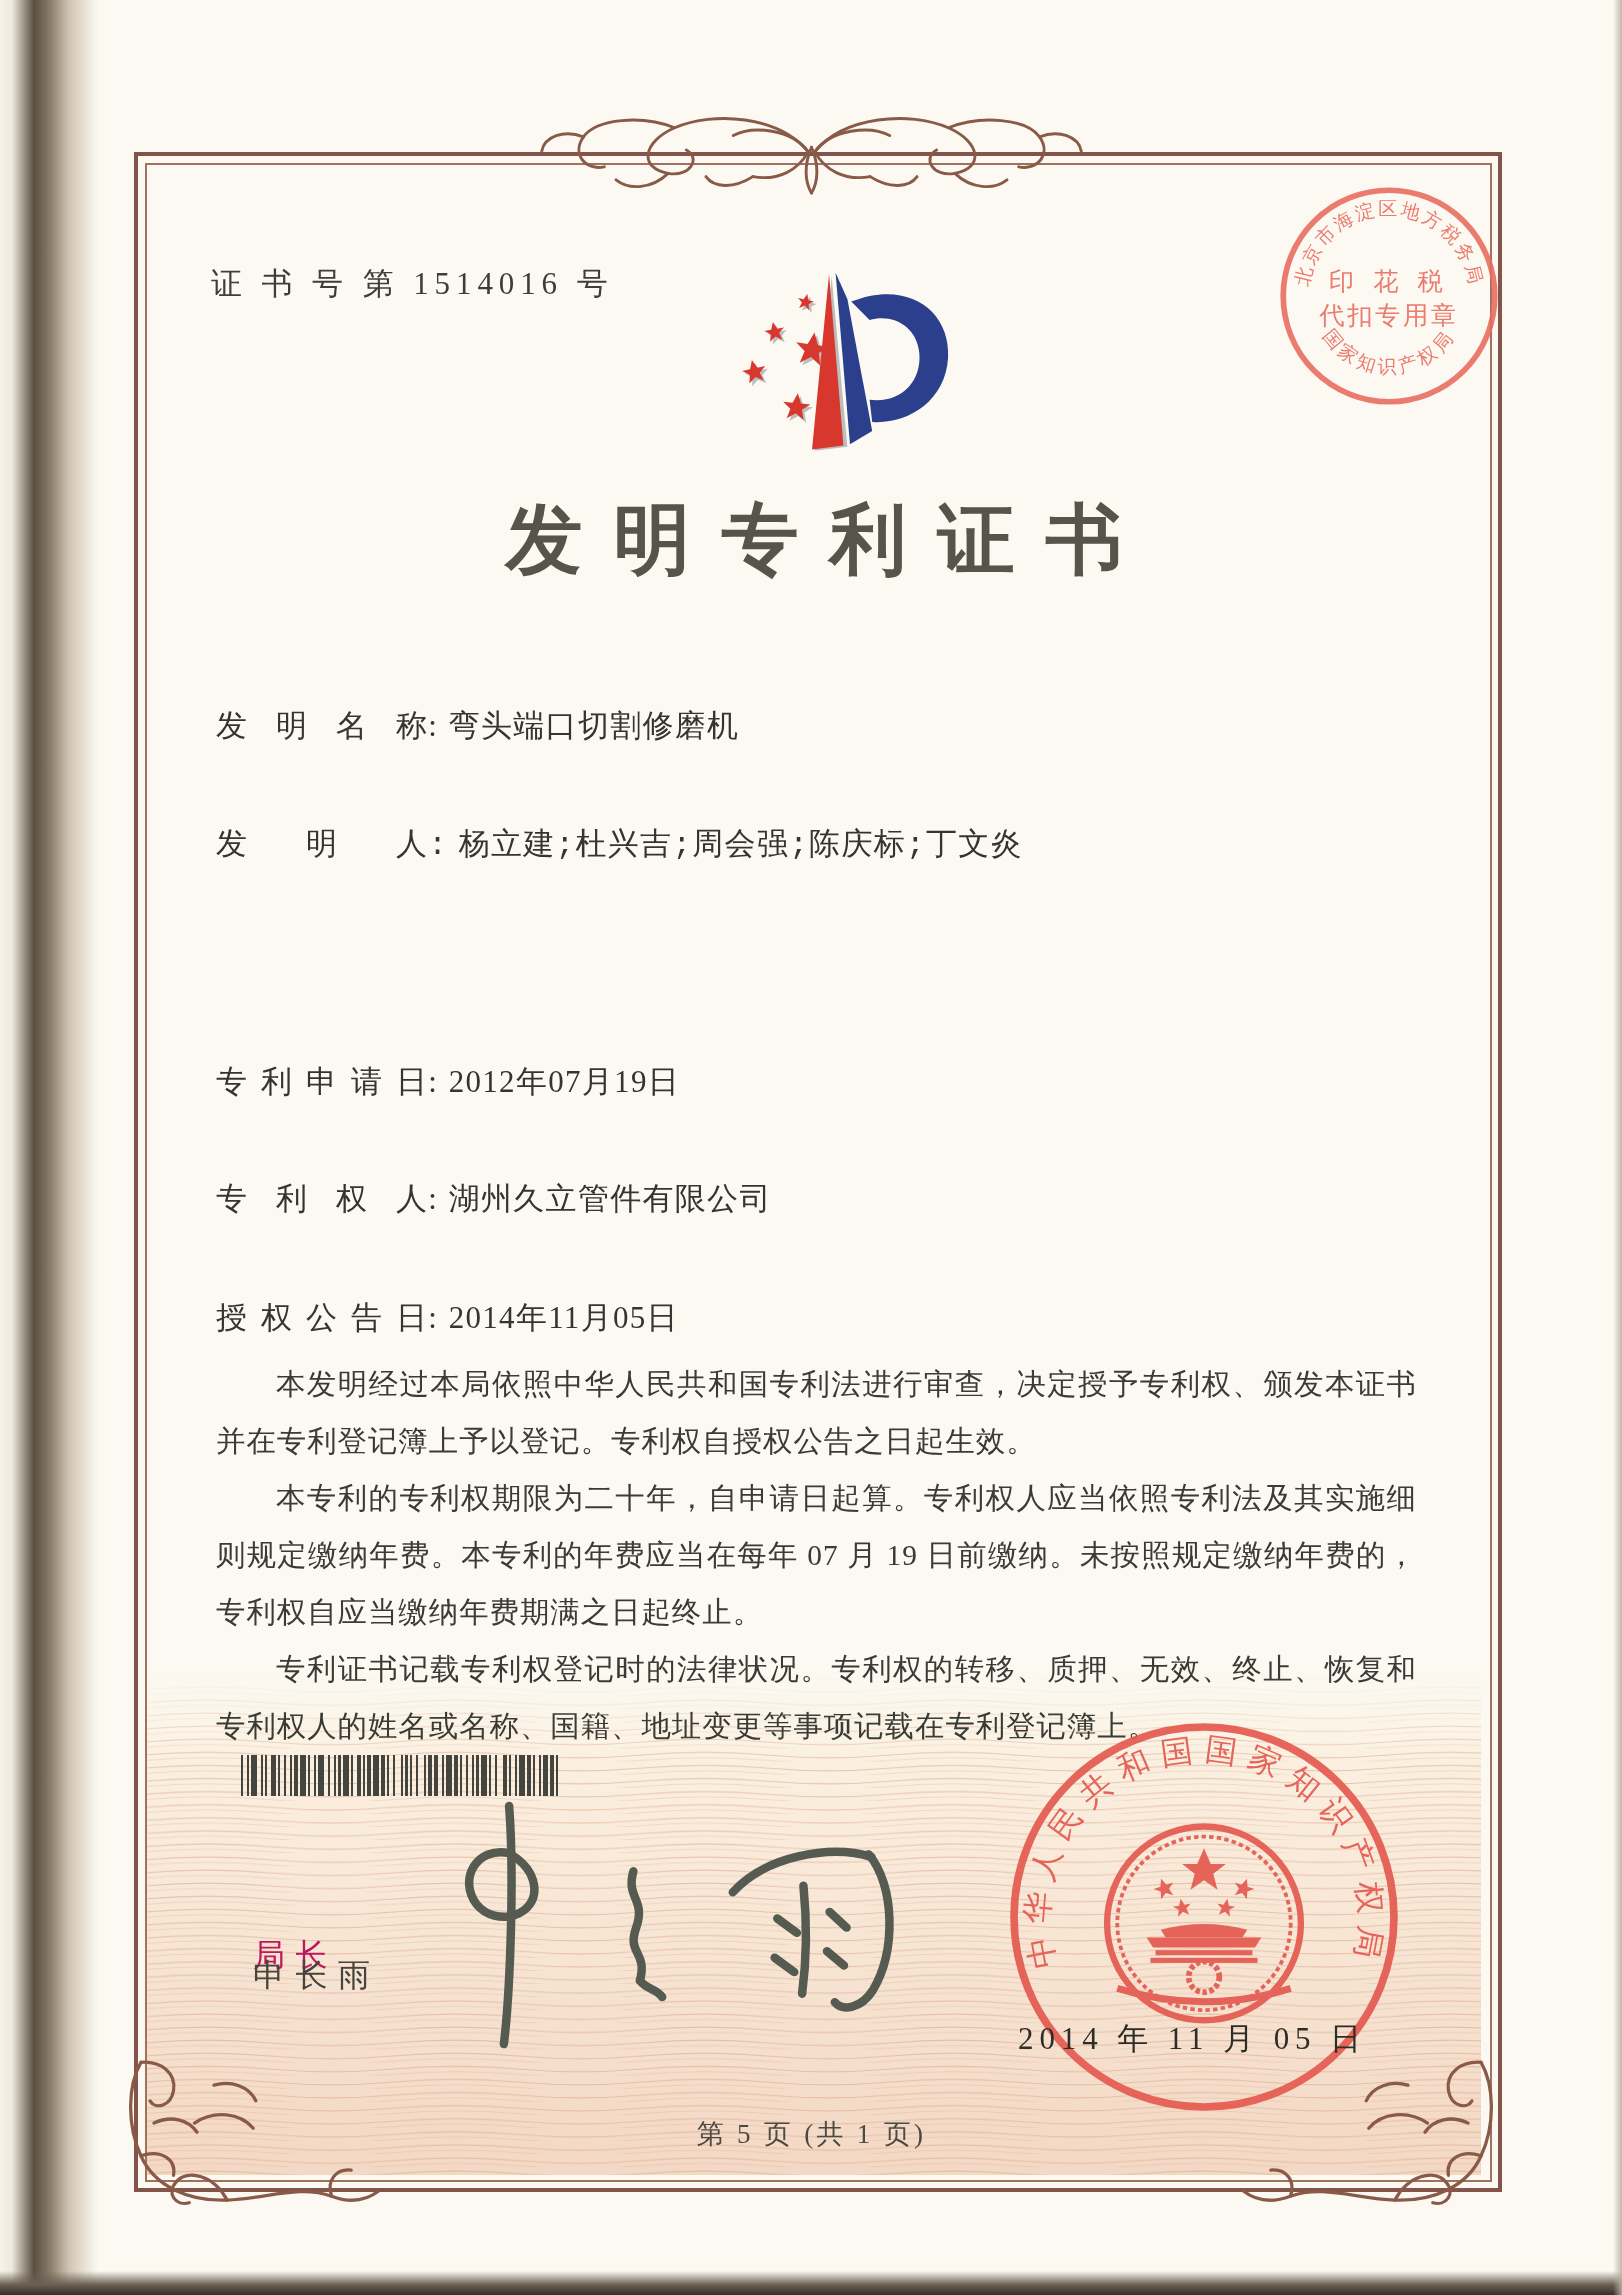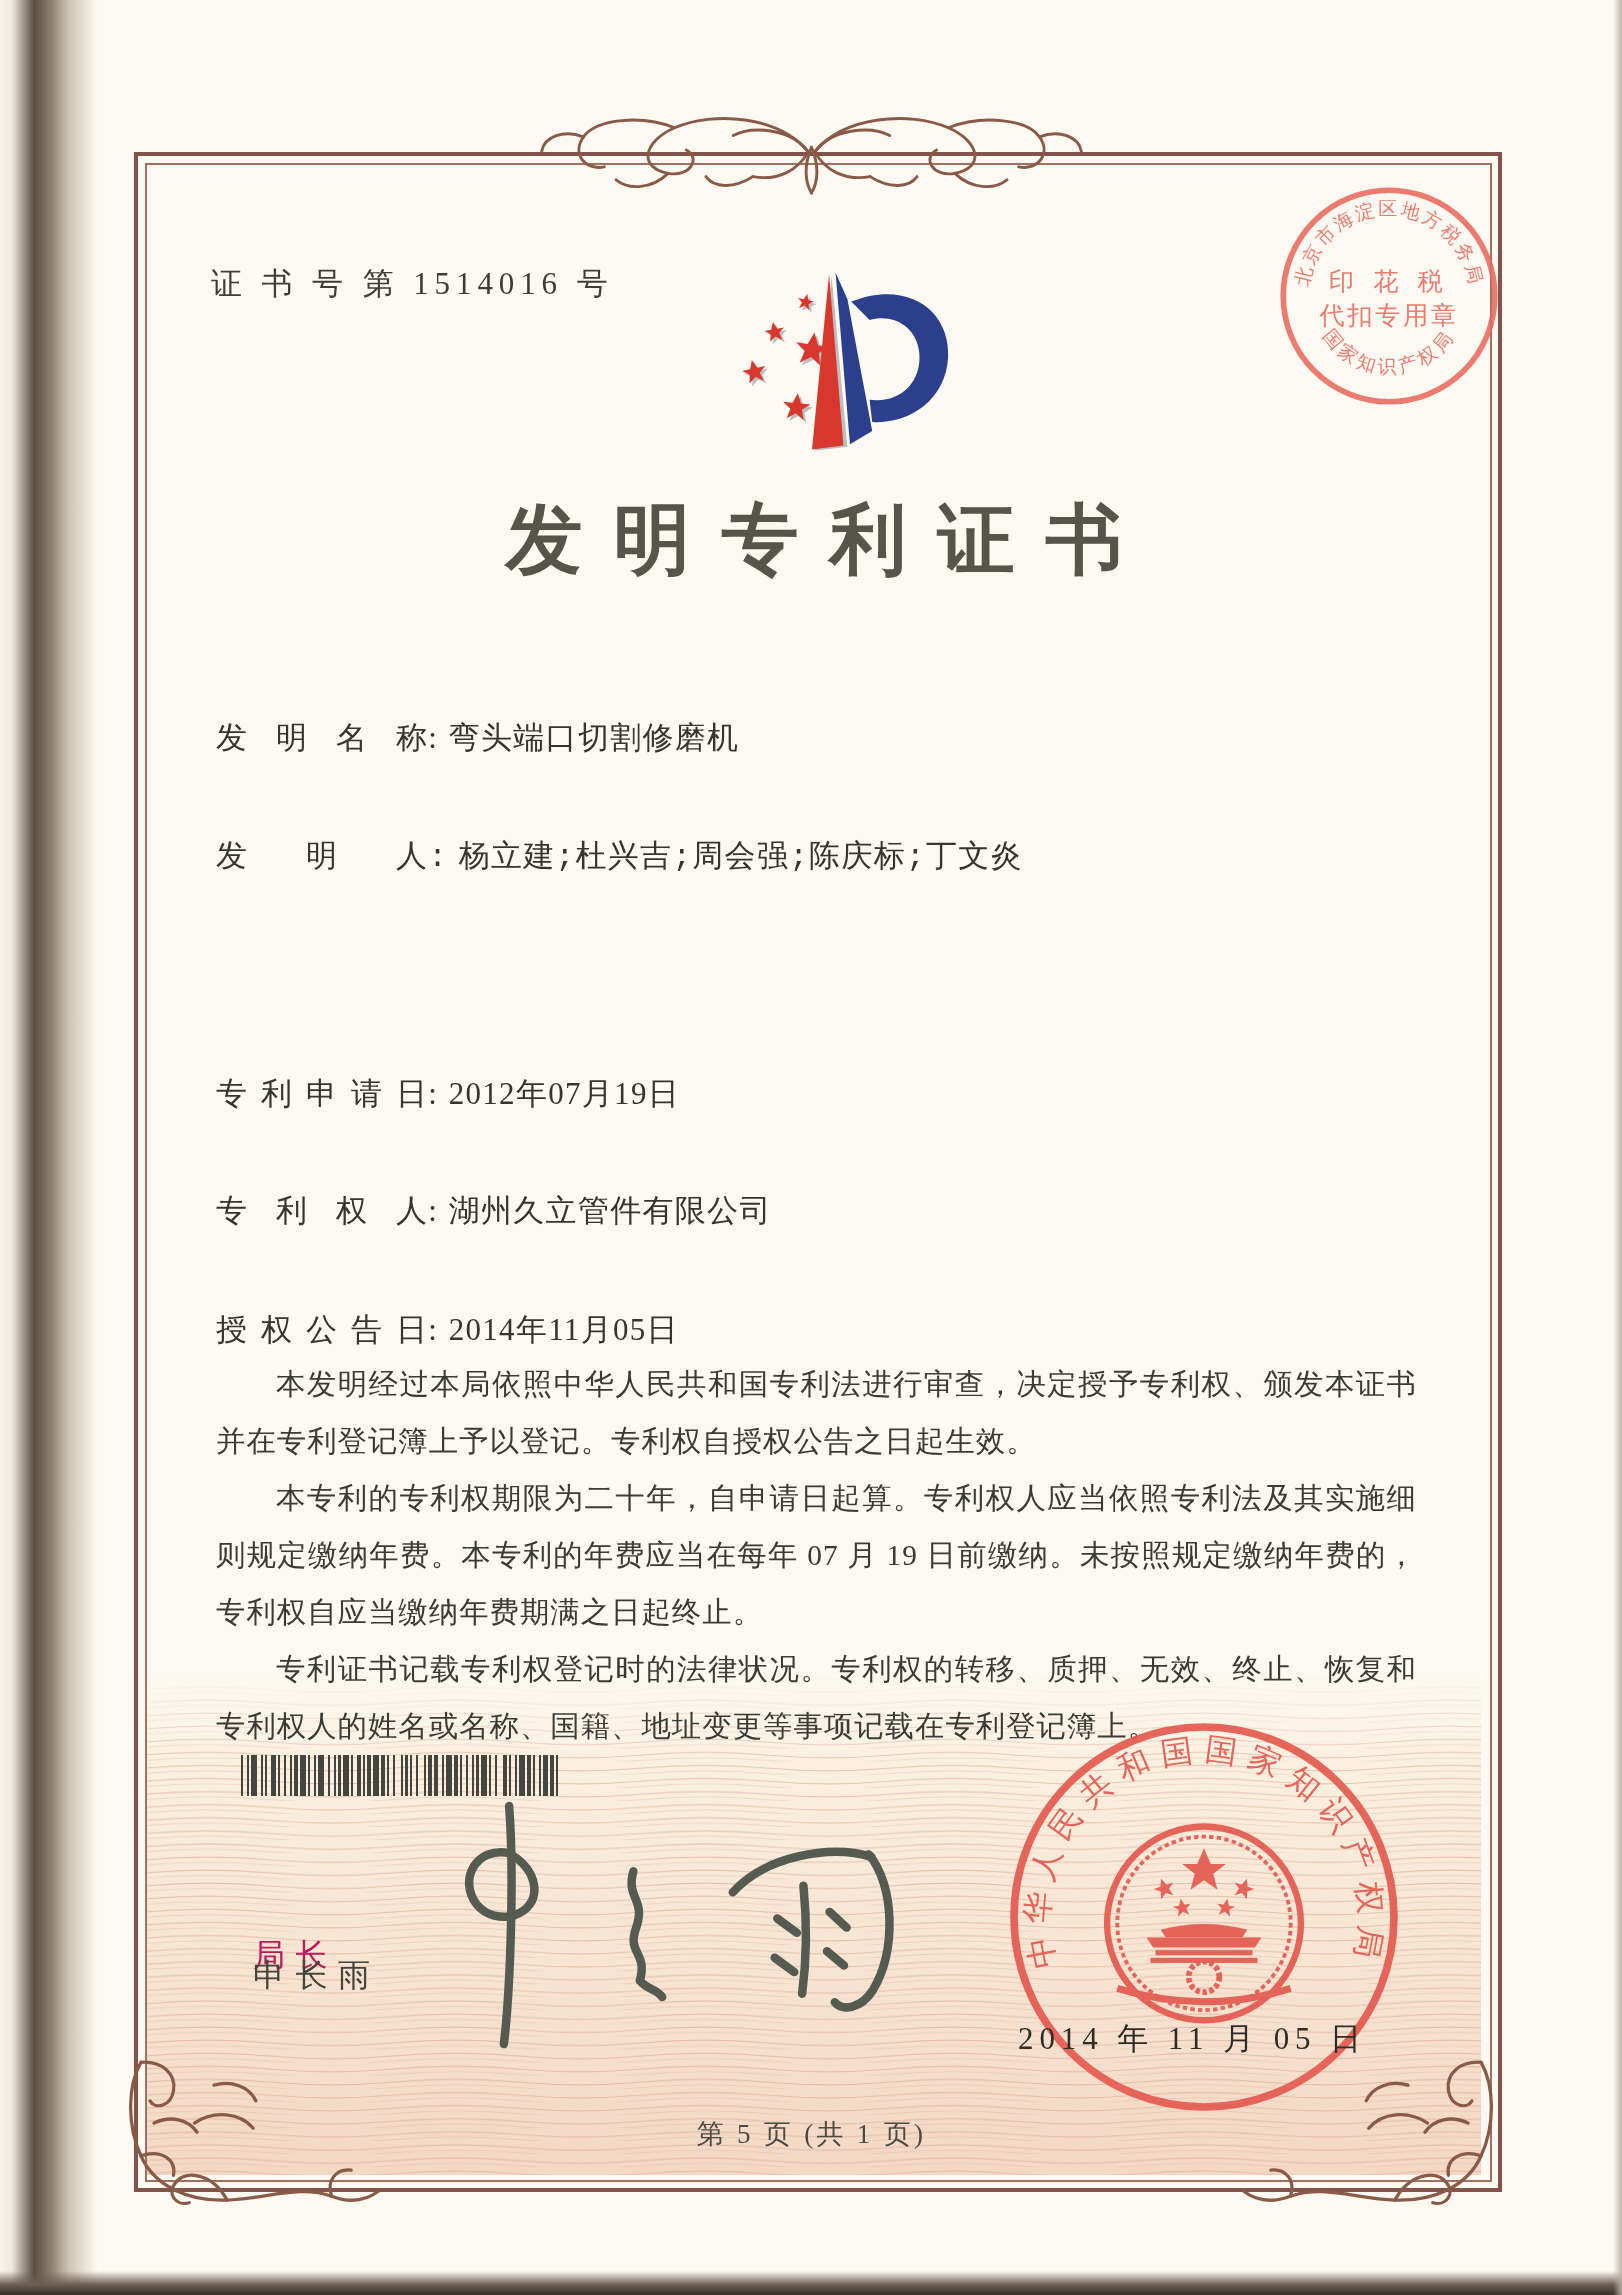--- a/index.html
+++ b/index.html
@@ -17,21 +17,21 @@
   
   .waves{position:absolute;left:145px;top:1670px;width:1336px;height:505px;}
   
   .orn{position:absolute;}
   
   .certno{position:absolute;left:211px;top:263px;font-size:31px;letter-spacing:5.9px;color:#3e3e38;}
   .logo{position:absolute;left:710px;top:253px;}
   .title{position:absolute;left:134px;top:489px;width:1360px;text-align:center;
          font-size:77px;font-weight:700;letter-spacing:31px;color:#55554c;text-indent:31px;}
   .field{position:absolute;left:216px;font-size:31px;white-space:nowrap;color:#35352f;}
-  .flabel{display:inline-block;width:211px;text-align:justify;text-align-last:justify;margin-top:12px;}
+  .flabel{display:inline-block;width:211px;text-align:justify;text-align-last:justify;}
   .fcolon{display:inline-block;margin-left:1.3px;}
   .fvalue{margin-left:11.8px;letter-spacing:1.3px;}
   .bodytext{position:absolute;left:216px;top:1356px;width:1201px;font-size:29.4px;line-height:57px;
             letter-spacing:1px;color:#3b3b35;text-align:justify;}
   .bodytext p{margin:0;text-indent:60px;}
   .barcode{position:absolute;left:241px;top:1755px;width:389px;height:41px;overflow:hidden;white-space:nowrap;font-size:0;}
   .signerrole{position:absolute;left:253px;top:1934px;font-size:32px;letter-spacing:10.5px;color:#be185d;}
   .signername{position:absolute;left:253px;top:1954px;font-size:32px;letter-spacing:10.5px;color:#45453e;}
   .signature{position:absolute;left:411px;top:1794px;}
   .sealmain{position:absolute;left:1000px;top:1713px;}

